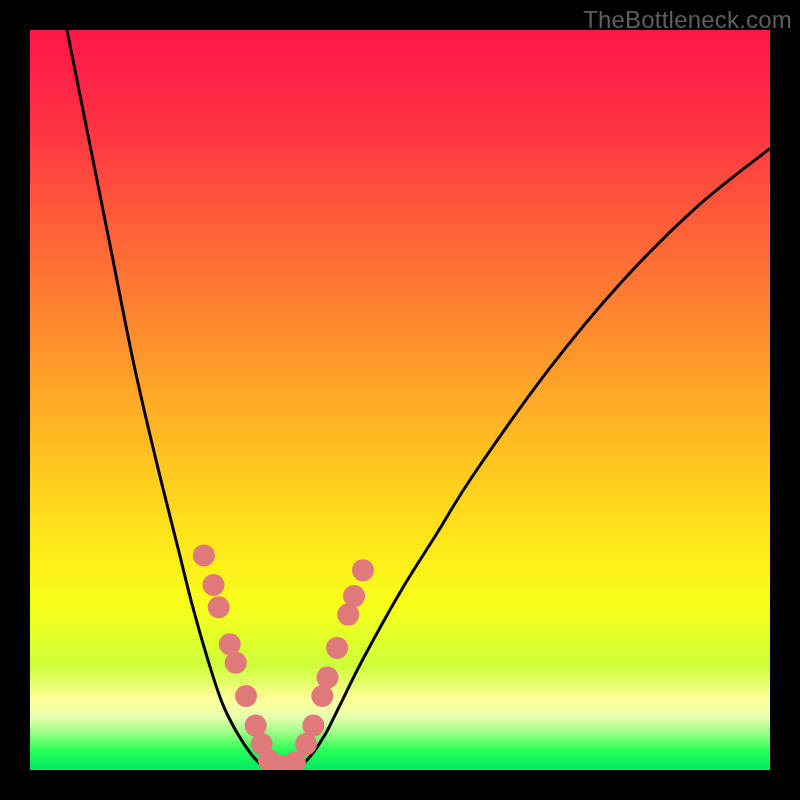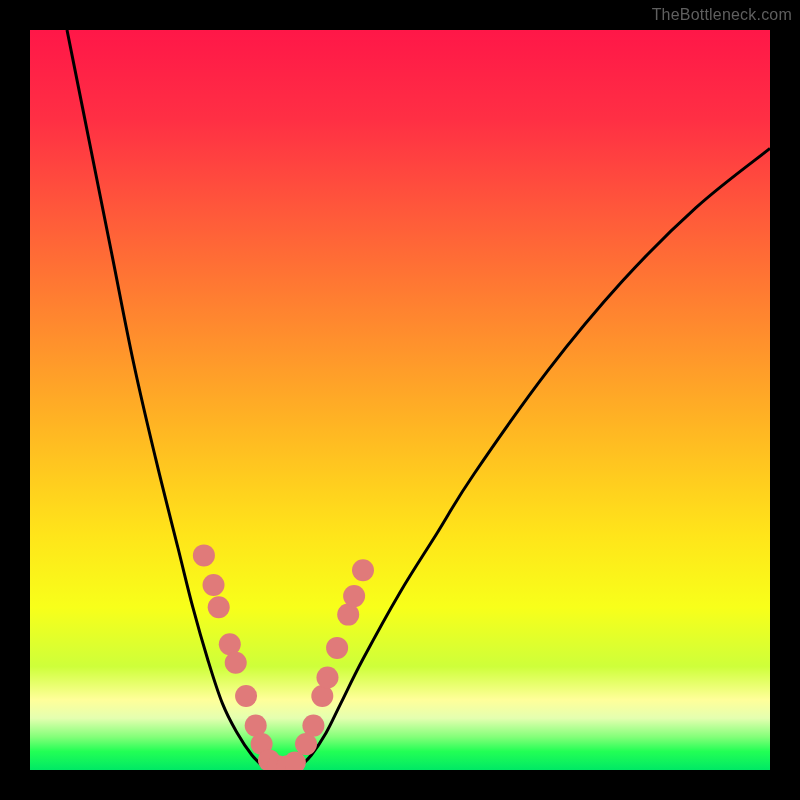--- a/index.html
+++ b/index.html
@@ -28,21 +28,21 @@
     position: absolute;
     left: 0;
     top: 0;
     width: 100%;
     height: 100%;
   }
   .watermark {
     position: absolute;
     top: 6px;
     right: 8px;
-    font-size: 16px;
+    font-size: 24px;
     color: #5f5f5f;
     letter-spacing: 0.2px;
     font-weight: 400;
   }
   svg.curves {
     position: absolute;
     left: 0;
     top: 0;
     width: 100%;
     height: 100%;

